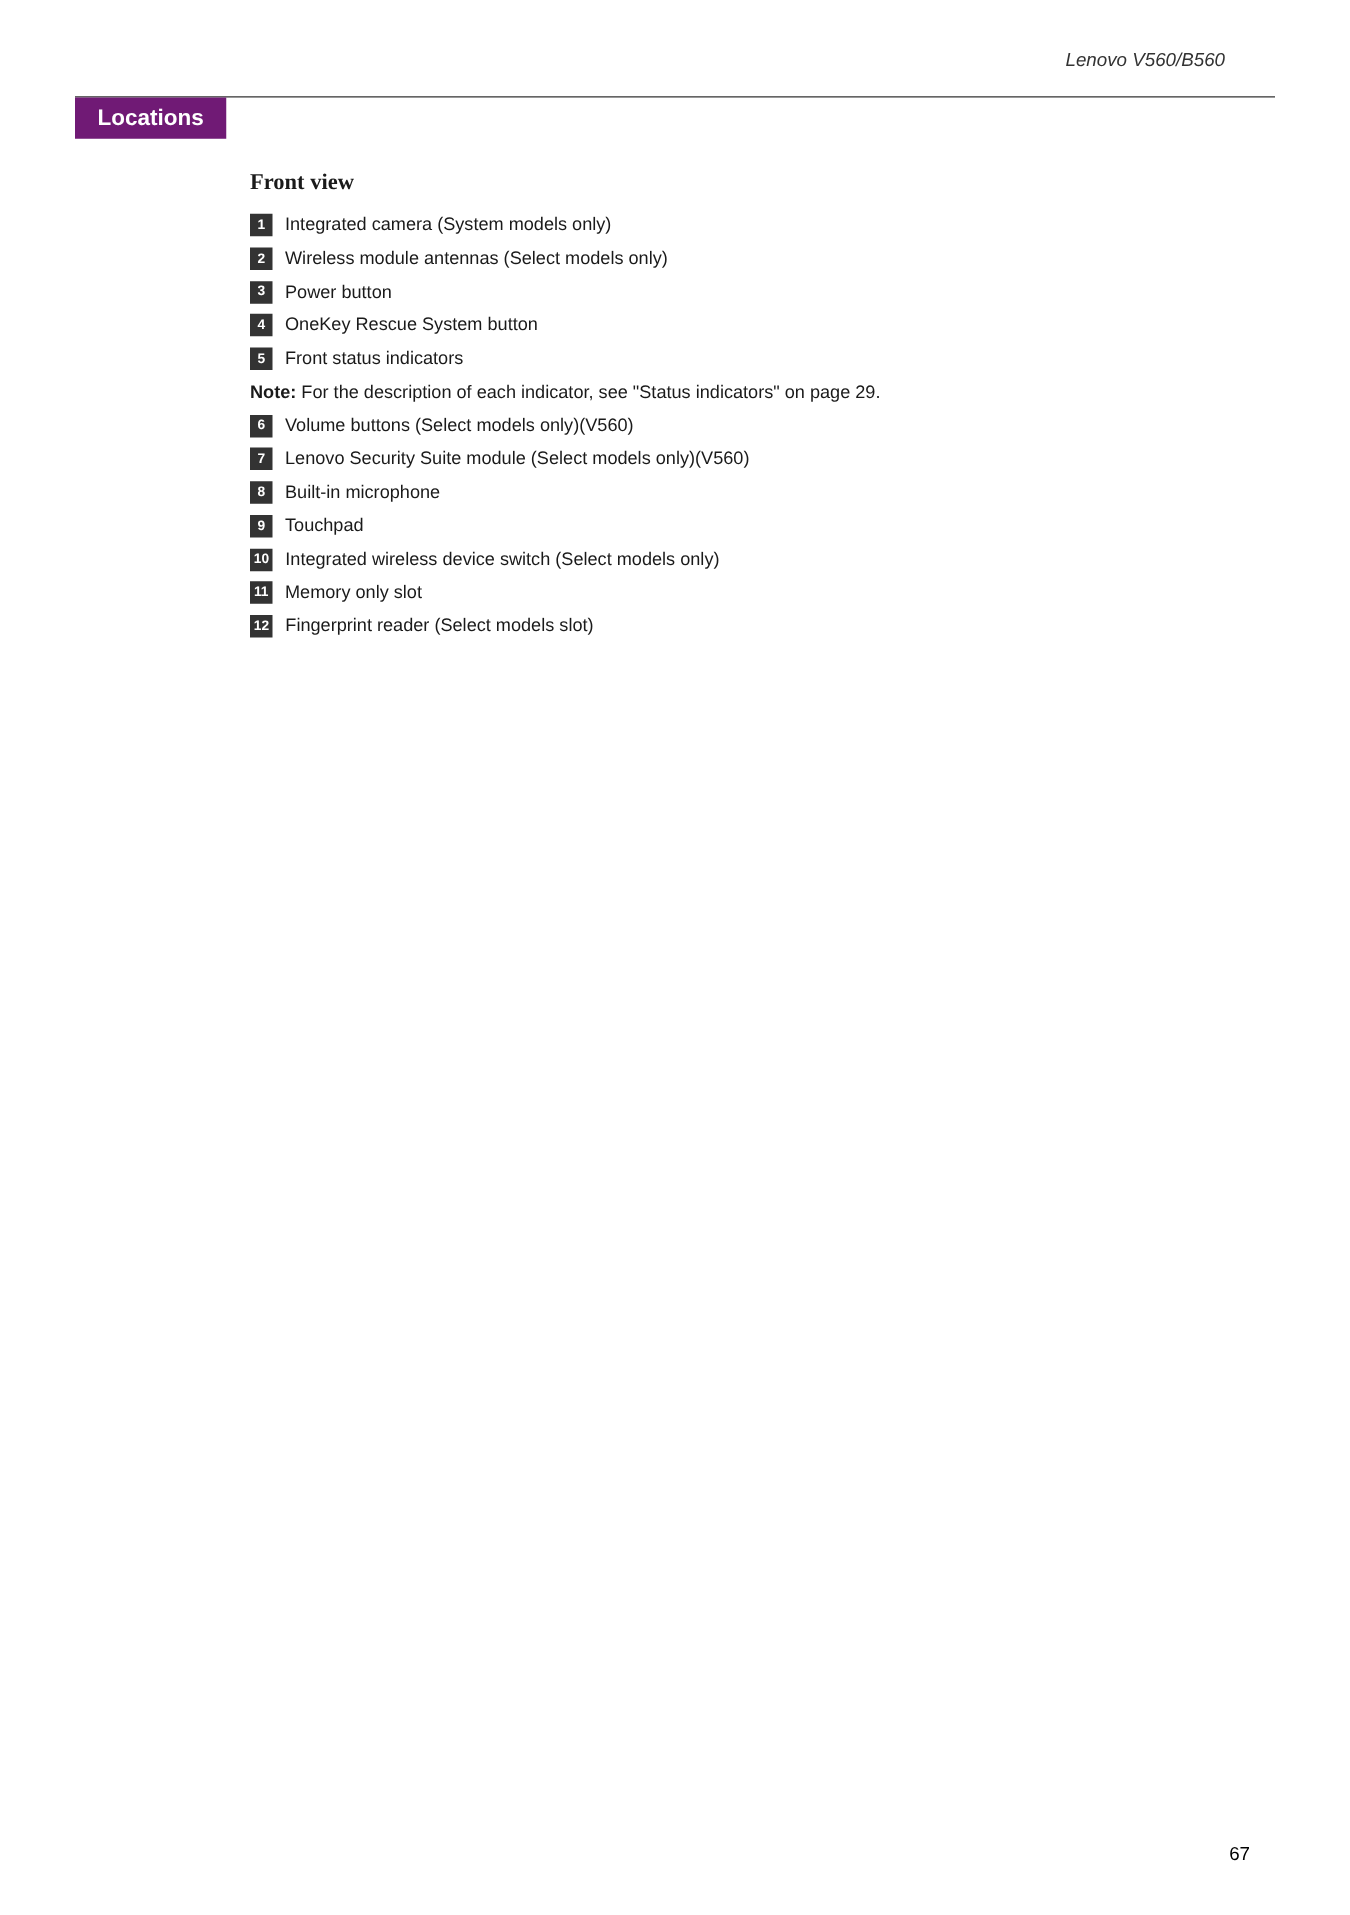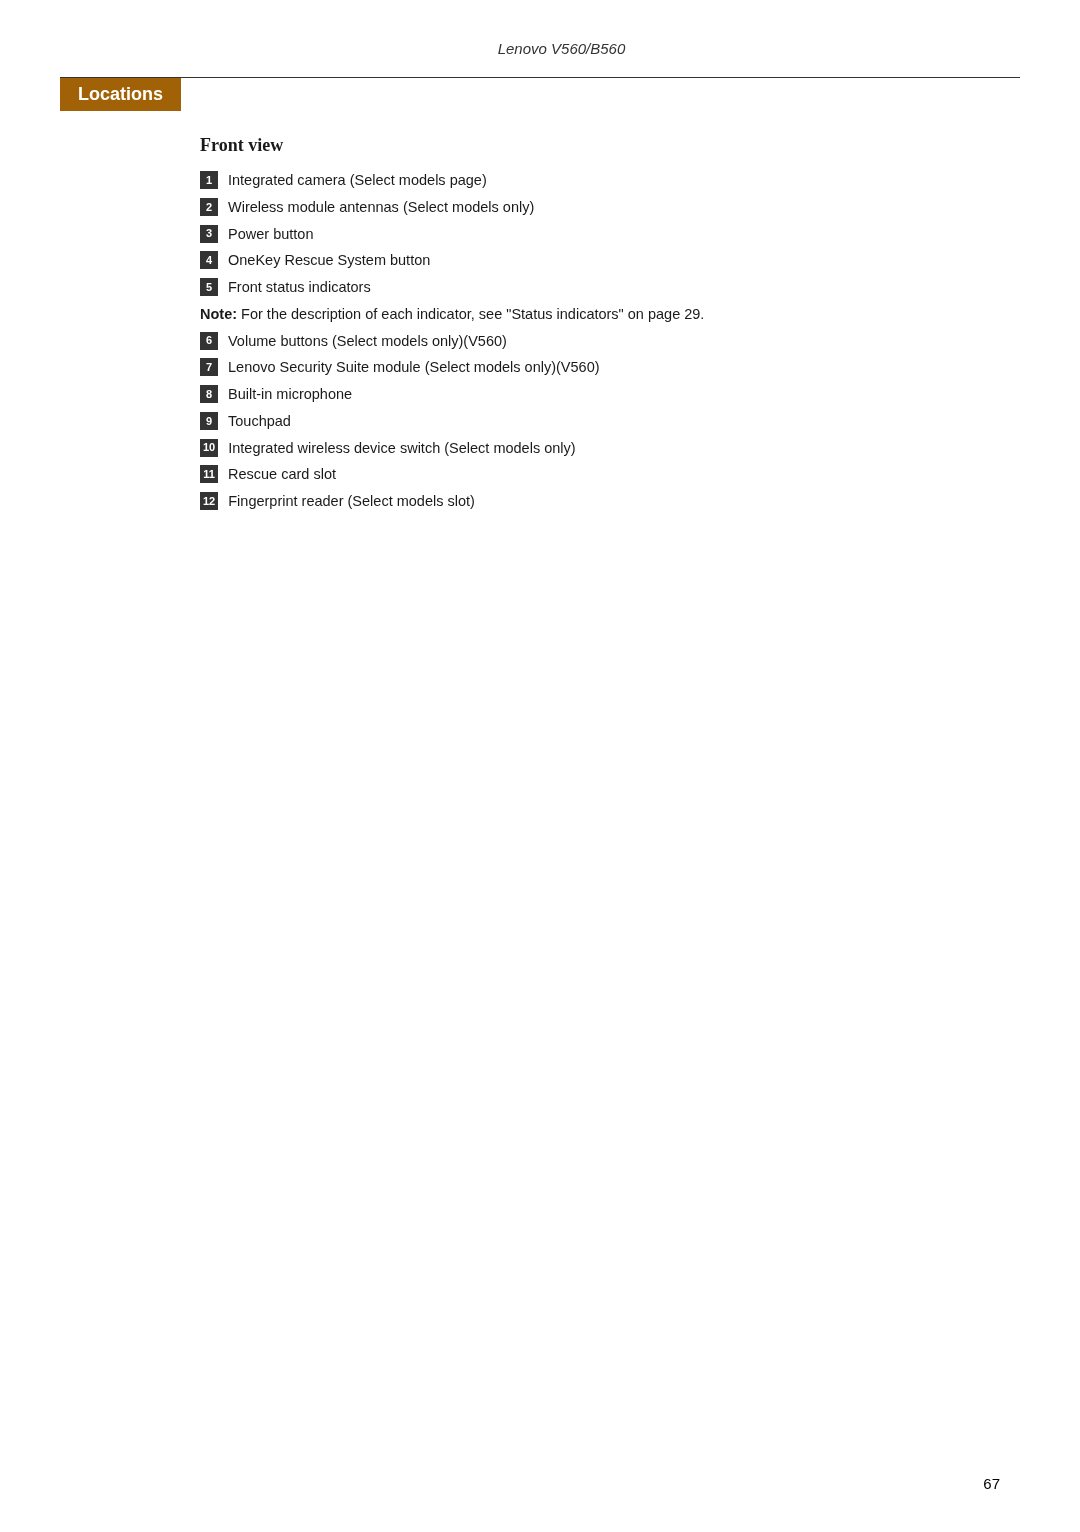--- a/index.html
+++ b/index.html
@@ -13,38 +13,38 @@
       min-height: 1532px;
       background: #ffffff;
       font-family: Arial, sans-serif;
       font-size: 15px;
       color: #1a1a1a;
       position: relative;
     }
 
     .page-header {
       display: flex;
-      justify-content: center;
-      padding: 40px 37px 20px 80px;
+      justify-content: flex-end;
+      padding: 40px 100px 20px 80px;
     }
 
     .page-title-header {
       font-style: italic;
       font-size: 15px;
       color: #333;
     }
 
     .divider {
       border: none;
       border-top: 1.5px solid #333;
       margin: 0 60px;
     }
 
     .section-heading-bar {
-      background: #a16207;
+      background: #701a75;
       color: #fff;
       display: inline-block;
       padding: 6px 18px;
       font-size: 18px;
       font-weight: bold;
       margin-left: 60px;
       margin-top: 0;
       margin-bottom: 24px;
     }
 
@@ -120,21 +120,21 @@
 <div class="locations-section">
   <div style="margin-top: 0; padding-top: 0;">
     <span class="section-heading-bar">Locations</span>
   </div>
 
   <div class="sub-heading">Front view</div>
 
   <ul class="items-list">
     <li>
       <span class="badge">1</span>
-      <span>Integrated camera (Select models page)</span>
+      <span>Integrated camera (System models only)</span>
     </li>
     <li>
       <span class="badge">2</span>
       <span>Wireless module antennas (Select models only)</span>
     </li>
     <li>
       <span class="badge">3</span>
       <span>Power button</span>
     </li>
     <li>
@@ -168,21 +168,21 @@
     <li>
       <span class="badge">9</span>
       <span>Touchpad</span>
     </li>
     <li>
       <span class="badge">10</span>
       <span>Integrated wireless device switch (Select models only)</span>
     </li>
     <li>
       <span class="badge">11</span>
-      <span>Rescue card slot</span>
+      <span>Memory only slot</span>
     </li>
     <li>
       <span class="badge">12</span>
       <span>Fingerprint reader (Select models slot)</span>
     </li>
   </ul>
 </div>
 
 <div class="page-footer">67</div>
 

